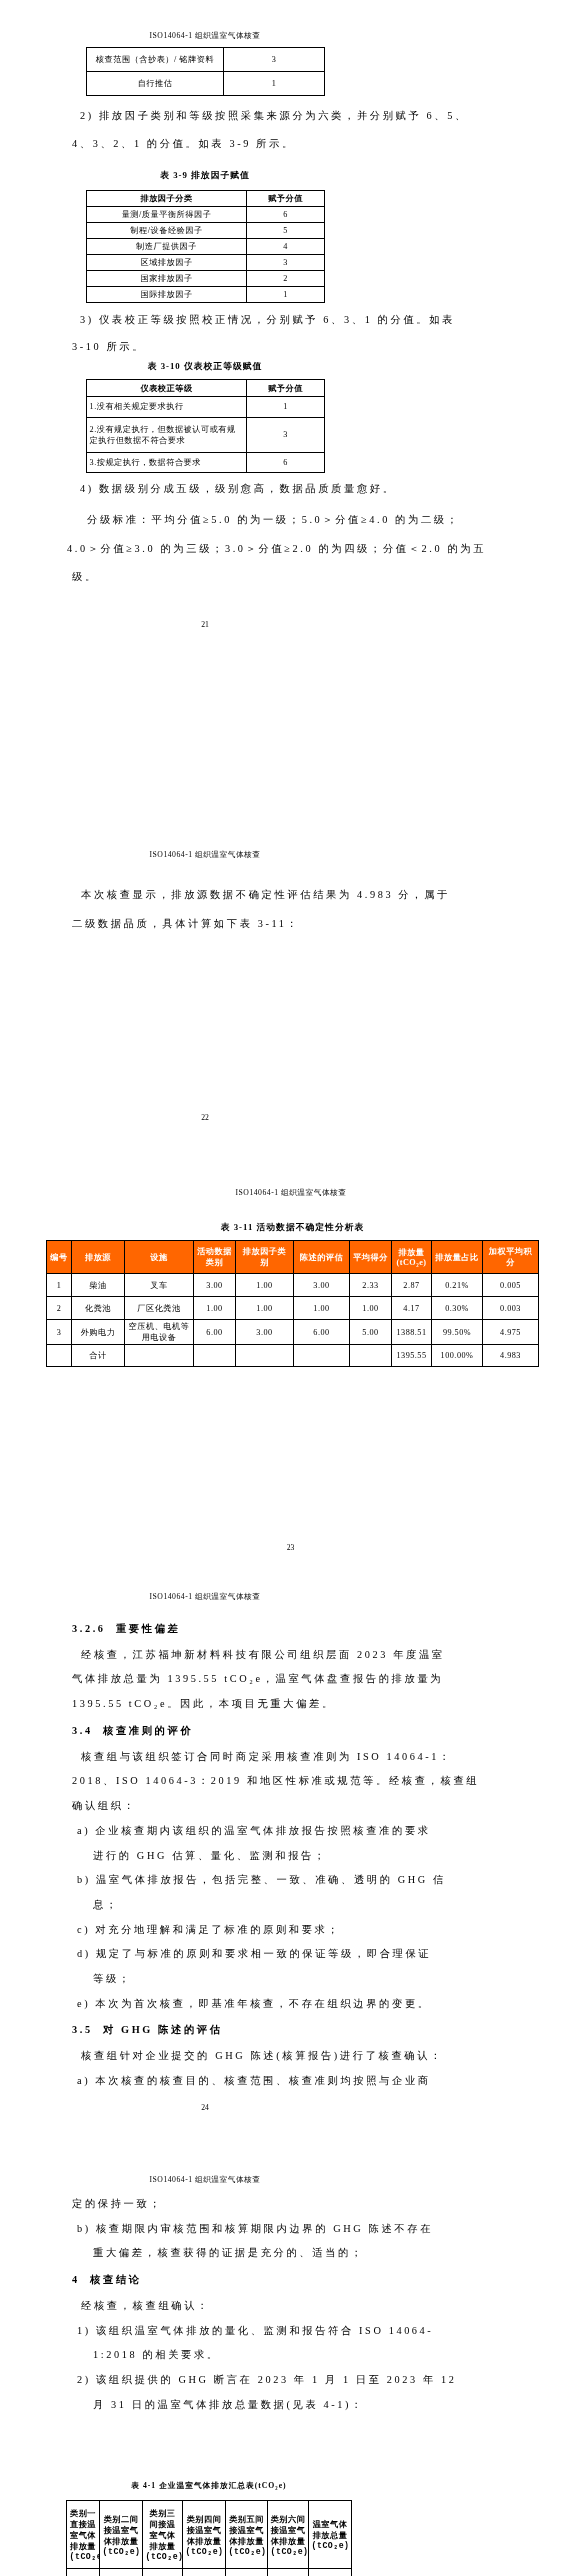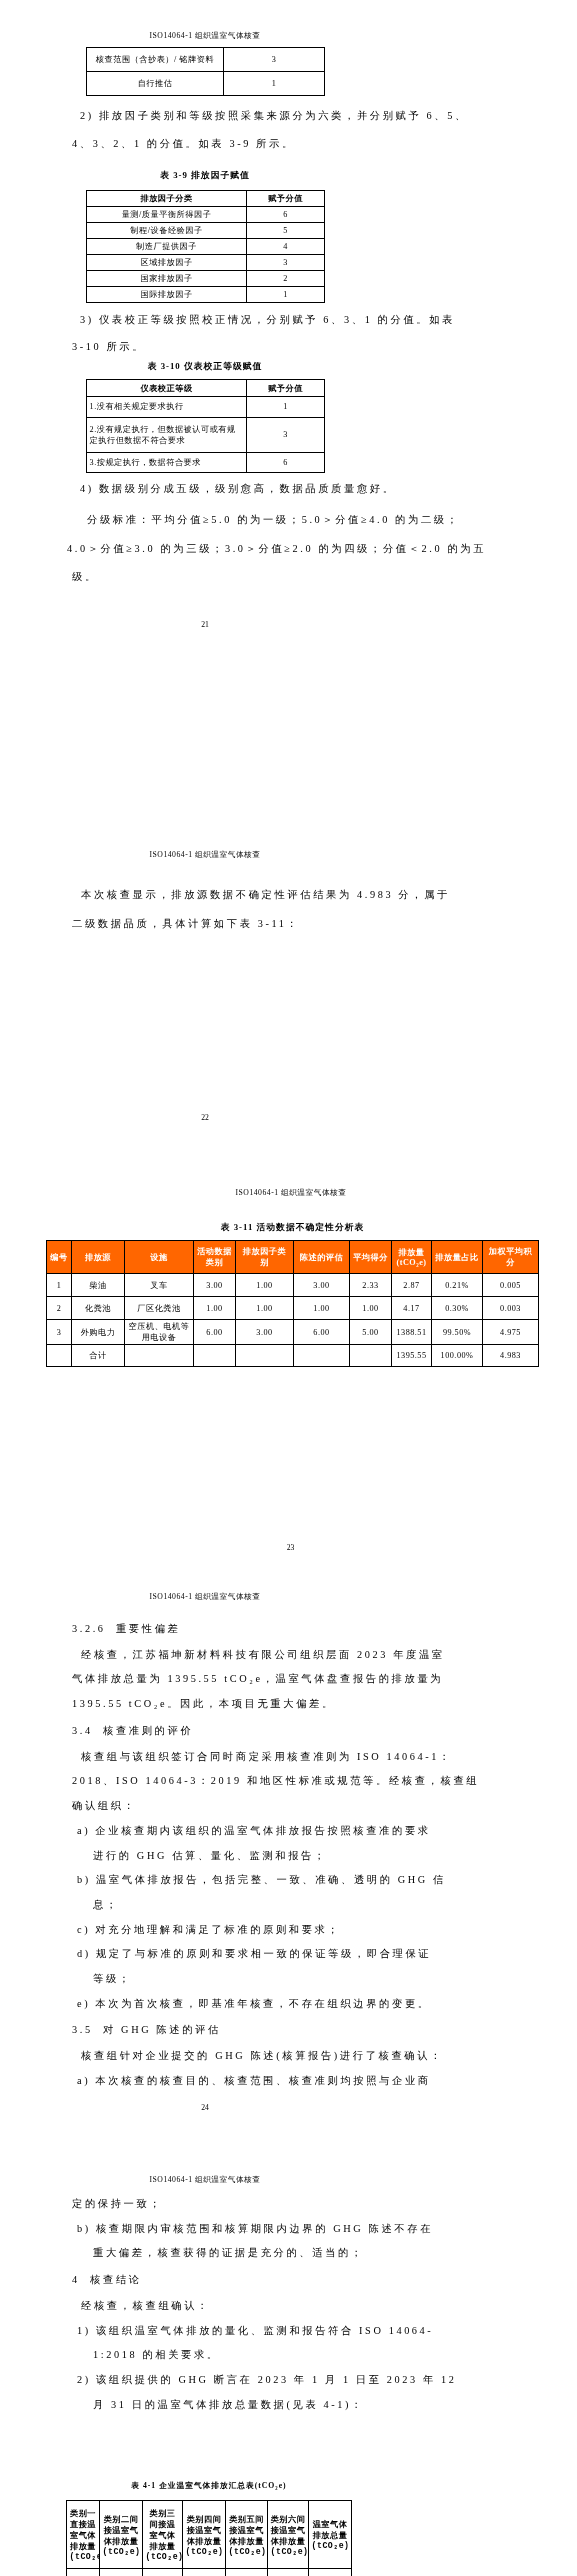--- a/index.html
+++ b/index.html
@@ -30,21 +30,21 @@
     left:71px;
   }
   .pgno-wide{width:489px;left:46px;}
   .line{
     position:absolute;
     font-size:10.3px;
     letter-spacing:2.6px;
     white-space:pre;
     line-height:1.2;
   }
-  .b{font-weight:normal;}
+  .b{font-weight:bold;}
   .ttl{
     position:absolute;
     font-size:8.8px;
     font-weight:bold;
     text-align:center;
     letter-spacing:1px;
     white-space:nowrap;
   }
   table.plain{
     position:absolute;

